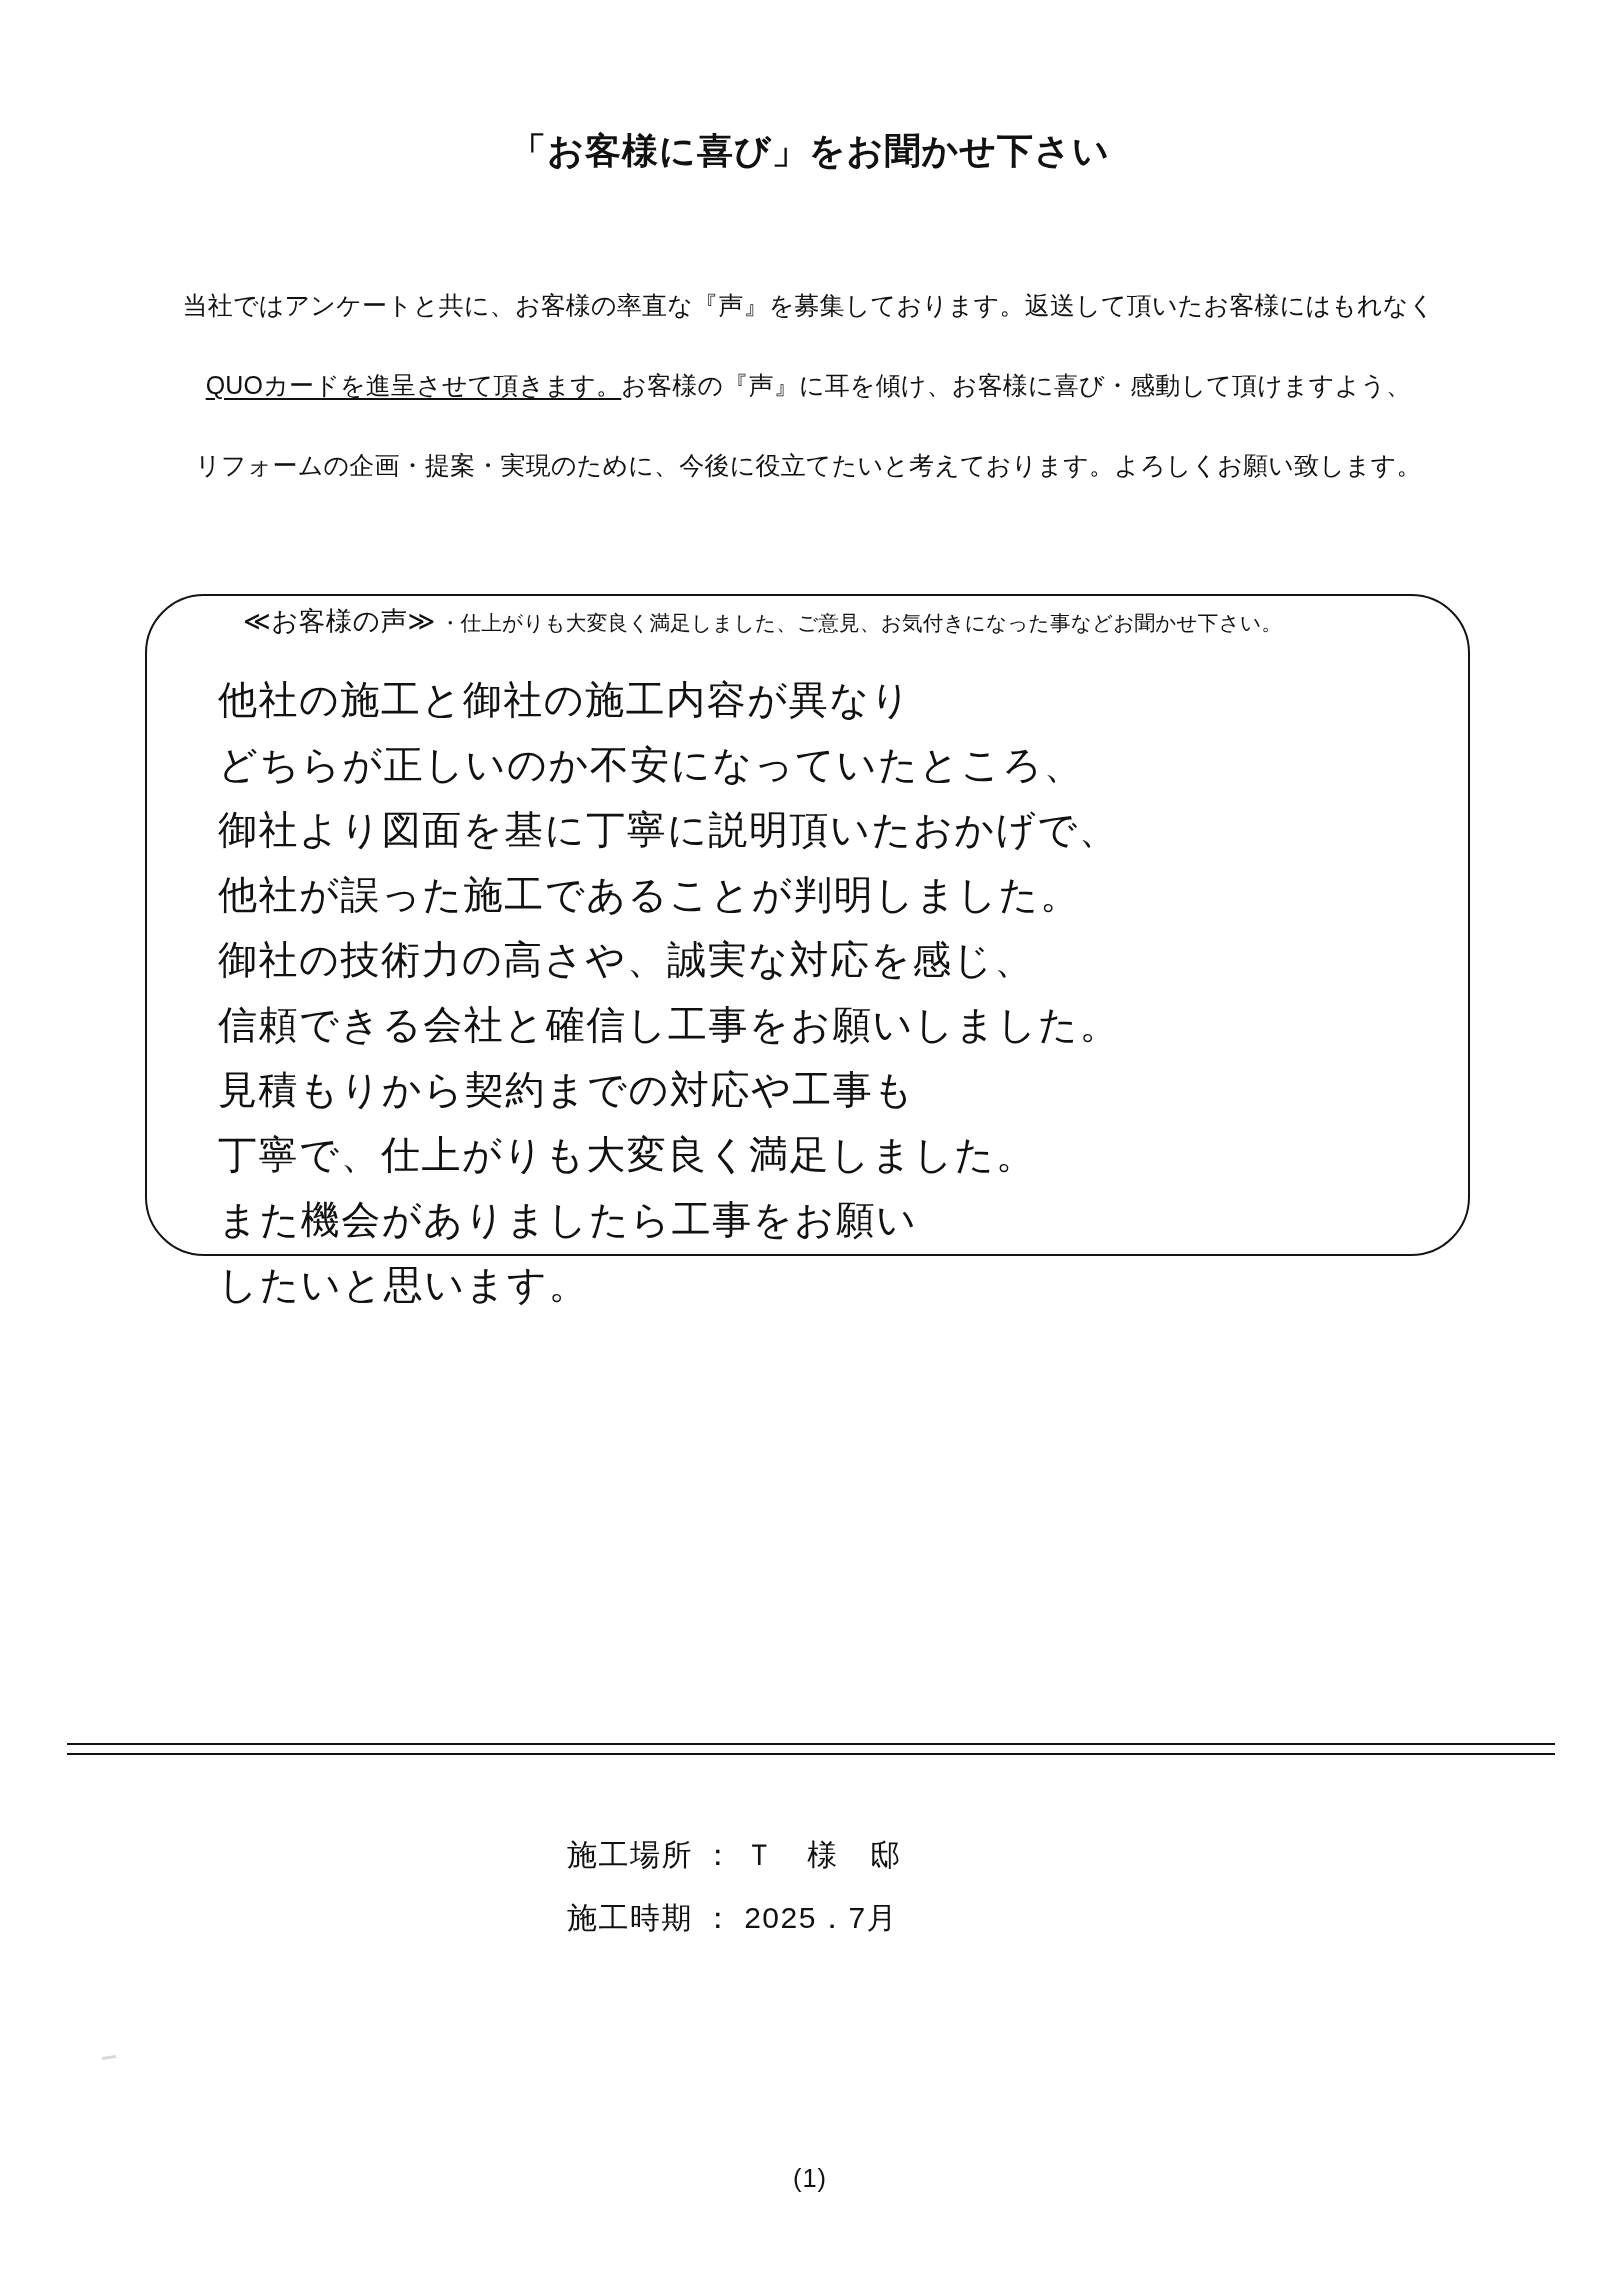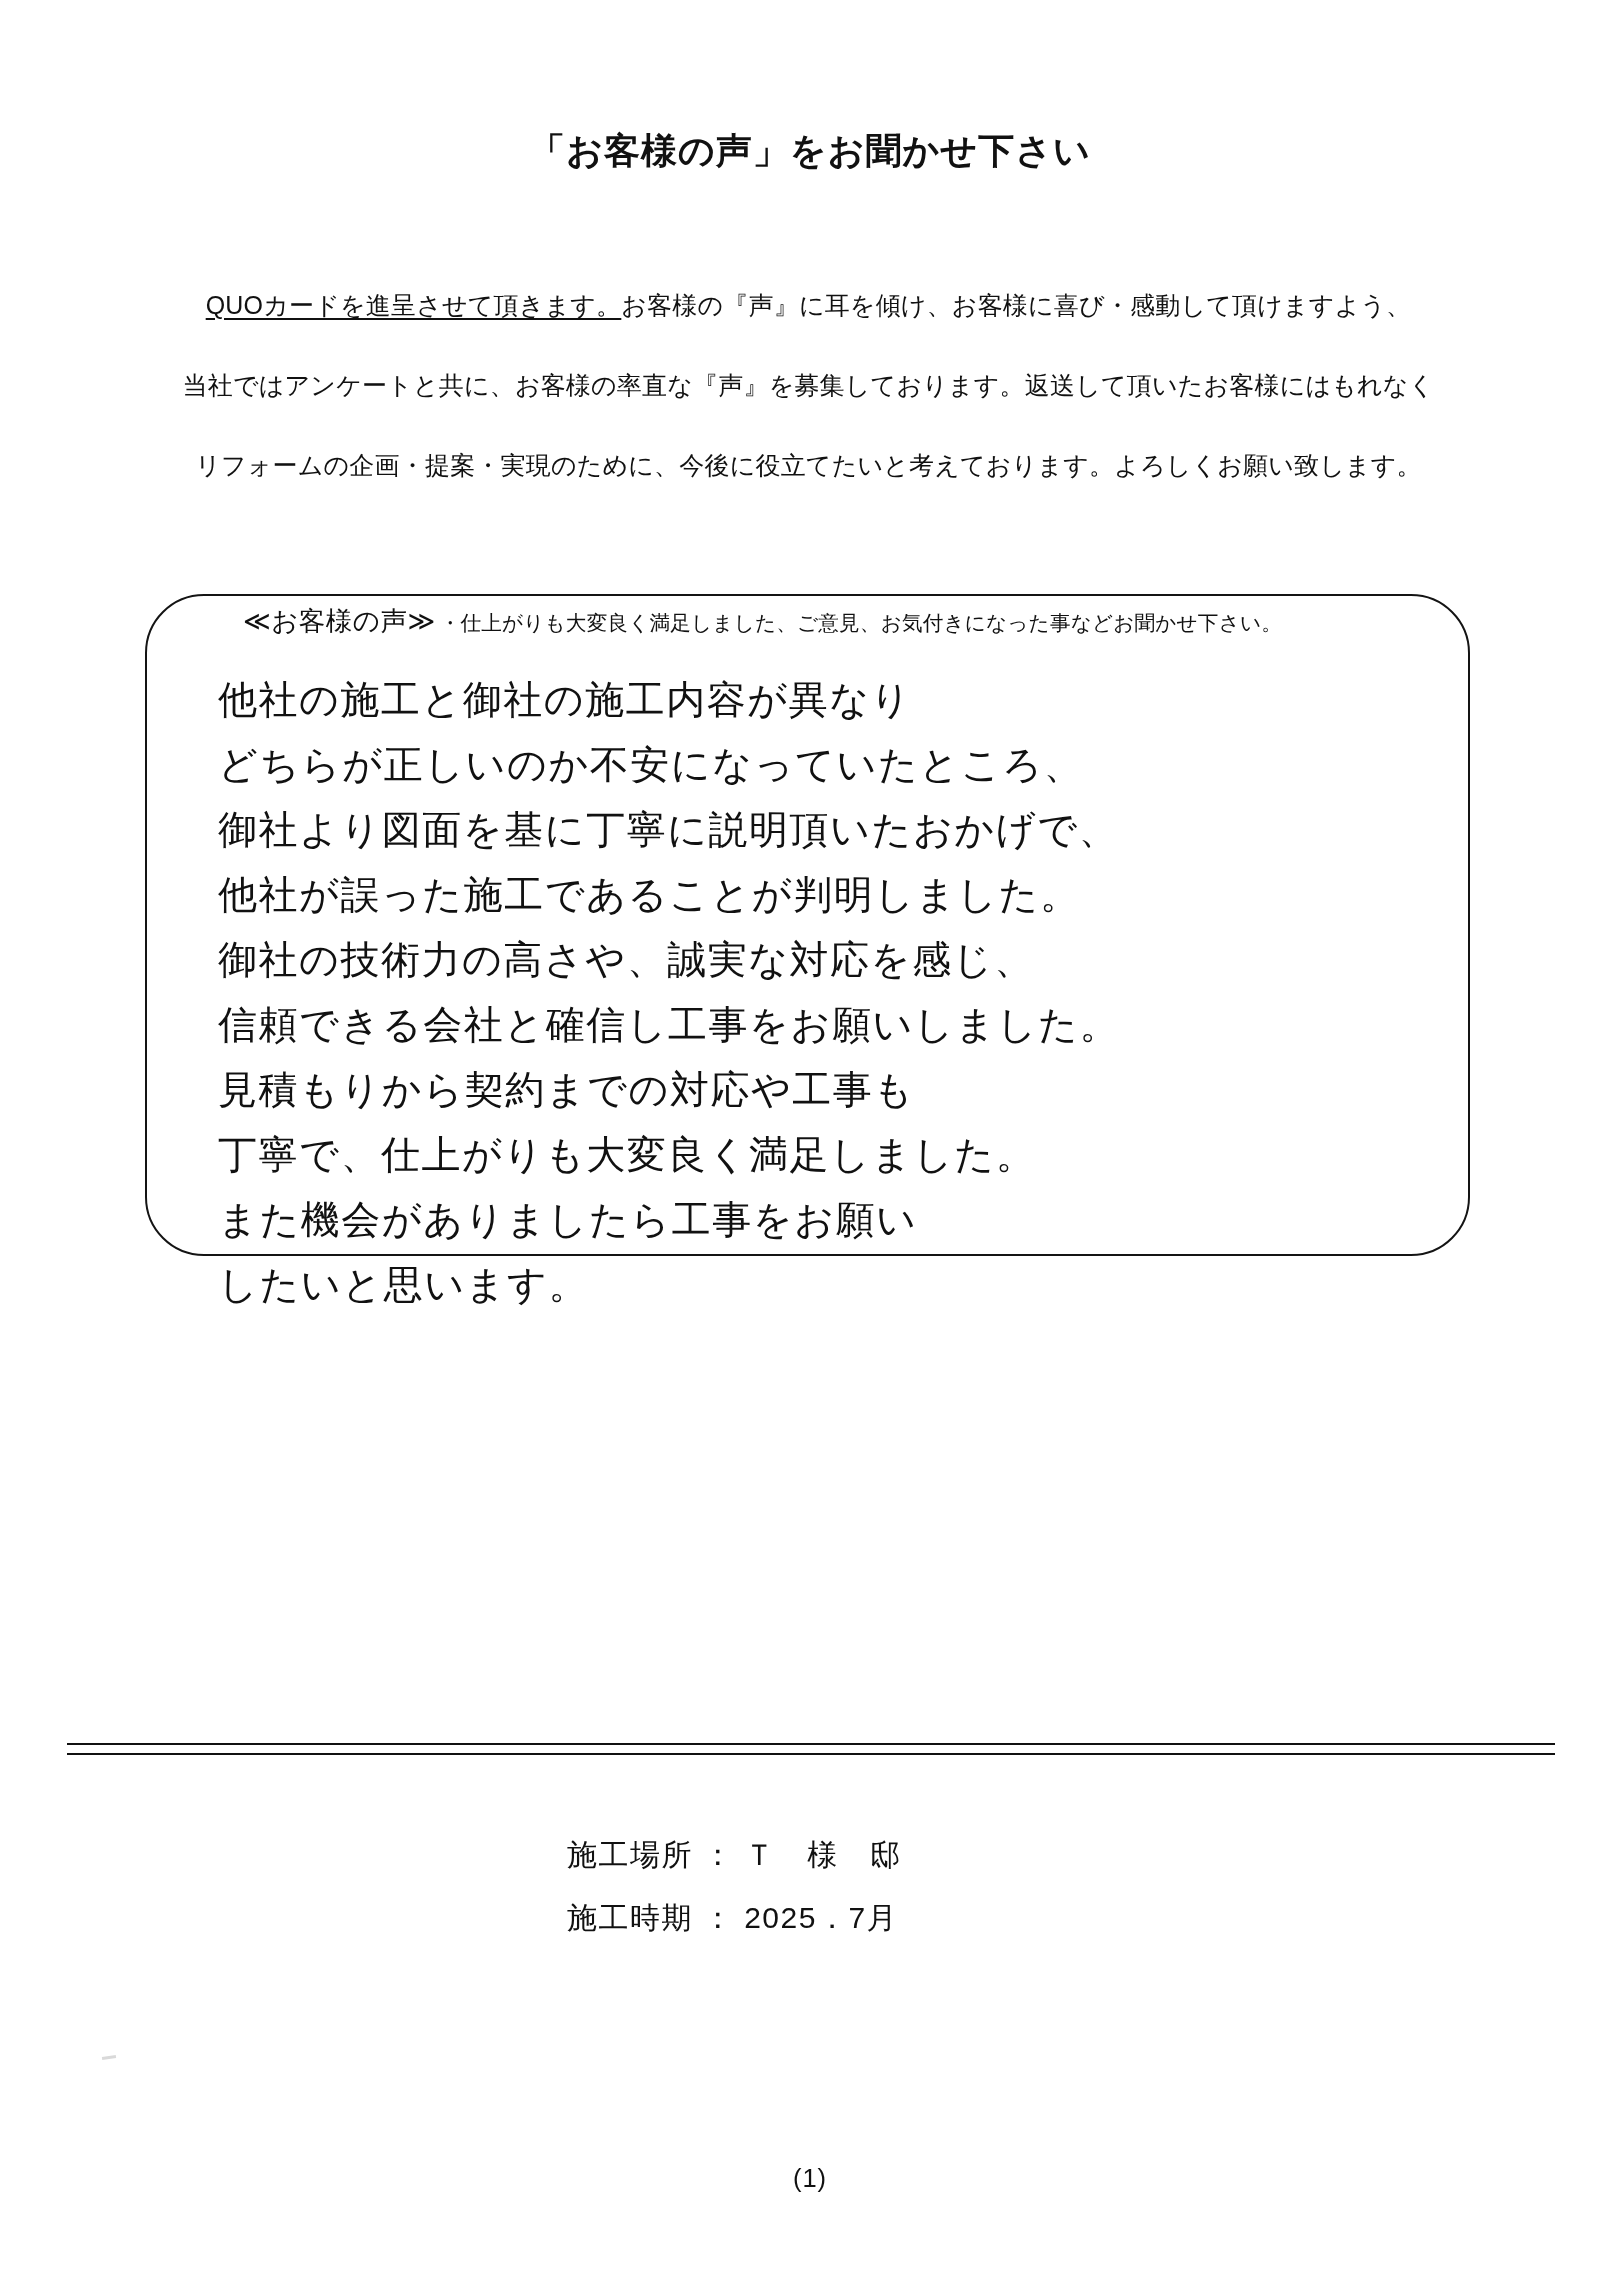--- a/index.html
+++ b/index.html
@@ -148,25 +148,25 @@
     height: 2.9px;
     background: #d9d9d9;
     transform: rotate(-8deg);
   }
 </style>
 </head>
 <body>
 
 <div class="page">
 
-  <div class="title">「お客様の声」をお聞かせ下さい</div>
+  <div class="title">「お客様に喜び」をお聞かせ下さい</div>
 
   <div class="intro">
+    <div class="intro-line">当社ではアンケートと共に、お客様の率直な『声』を募集しております。返送して頂いたお客様にはもれなく</div>
     <div class="intro-line"><span class="underline">QUOカードを進呈させて頂きます。</span><span>お客様の『声』に耳を傾け、お客様に喜び・感動して頂けますよう、</span></div>
-    <div class="intro-line">当社ではアンケートと共に、お客様の率直な『声』を募集しております。返送して頂いたお客様にはもれなく</div>
     <div class="intro-line">リフォームの企画・提案・実現のために、今後に役立てたいと考えております。よろしくお願い致します。</div>
   </div>
 
   <div class="voice-box"></div>
 
   <div class="voice-head">
     <span class="voice-head-title">≪お客様の声≫</span>
     <span class="voice-head-sub">・仕上がりも大変良く満足しました、ご意見、お気付きになった事などお聞かせ下さい。</span>
   </div>
 

